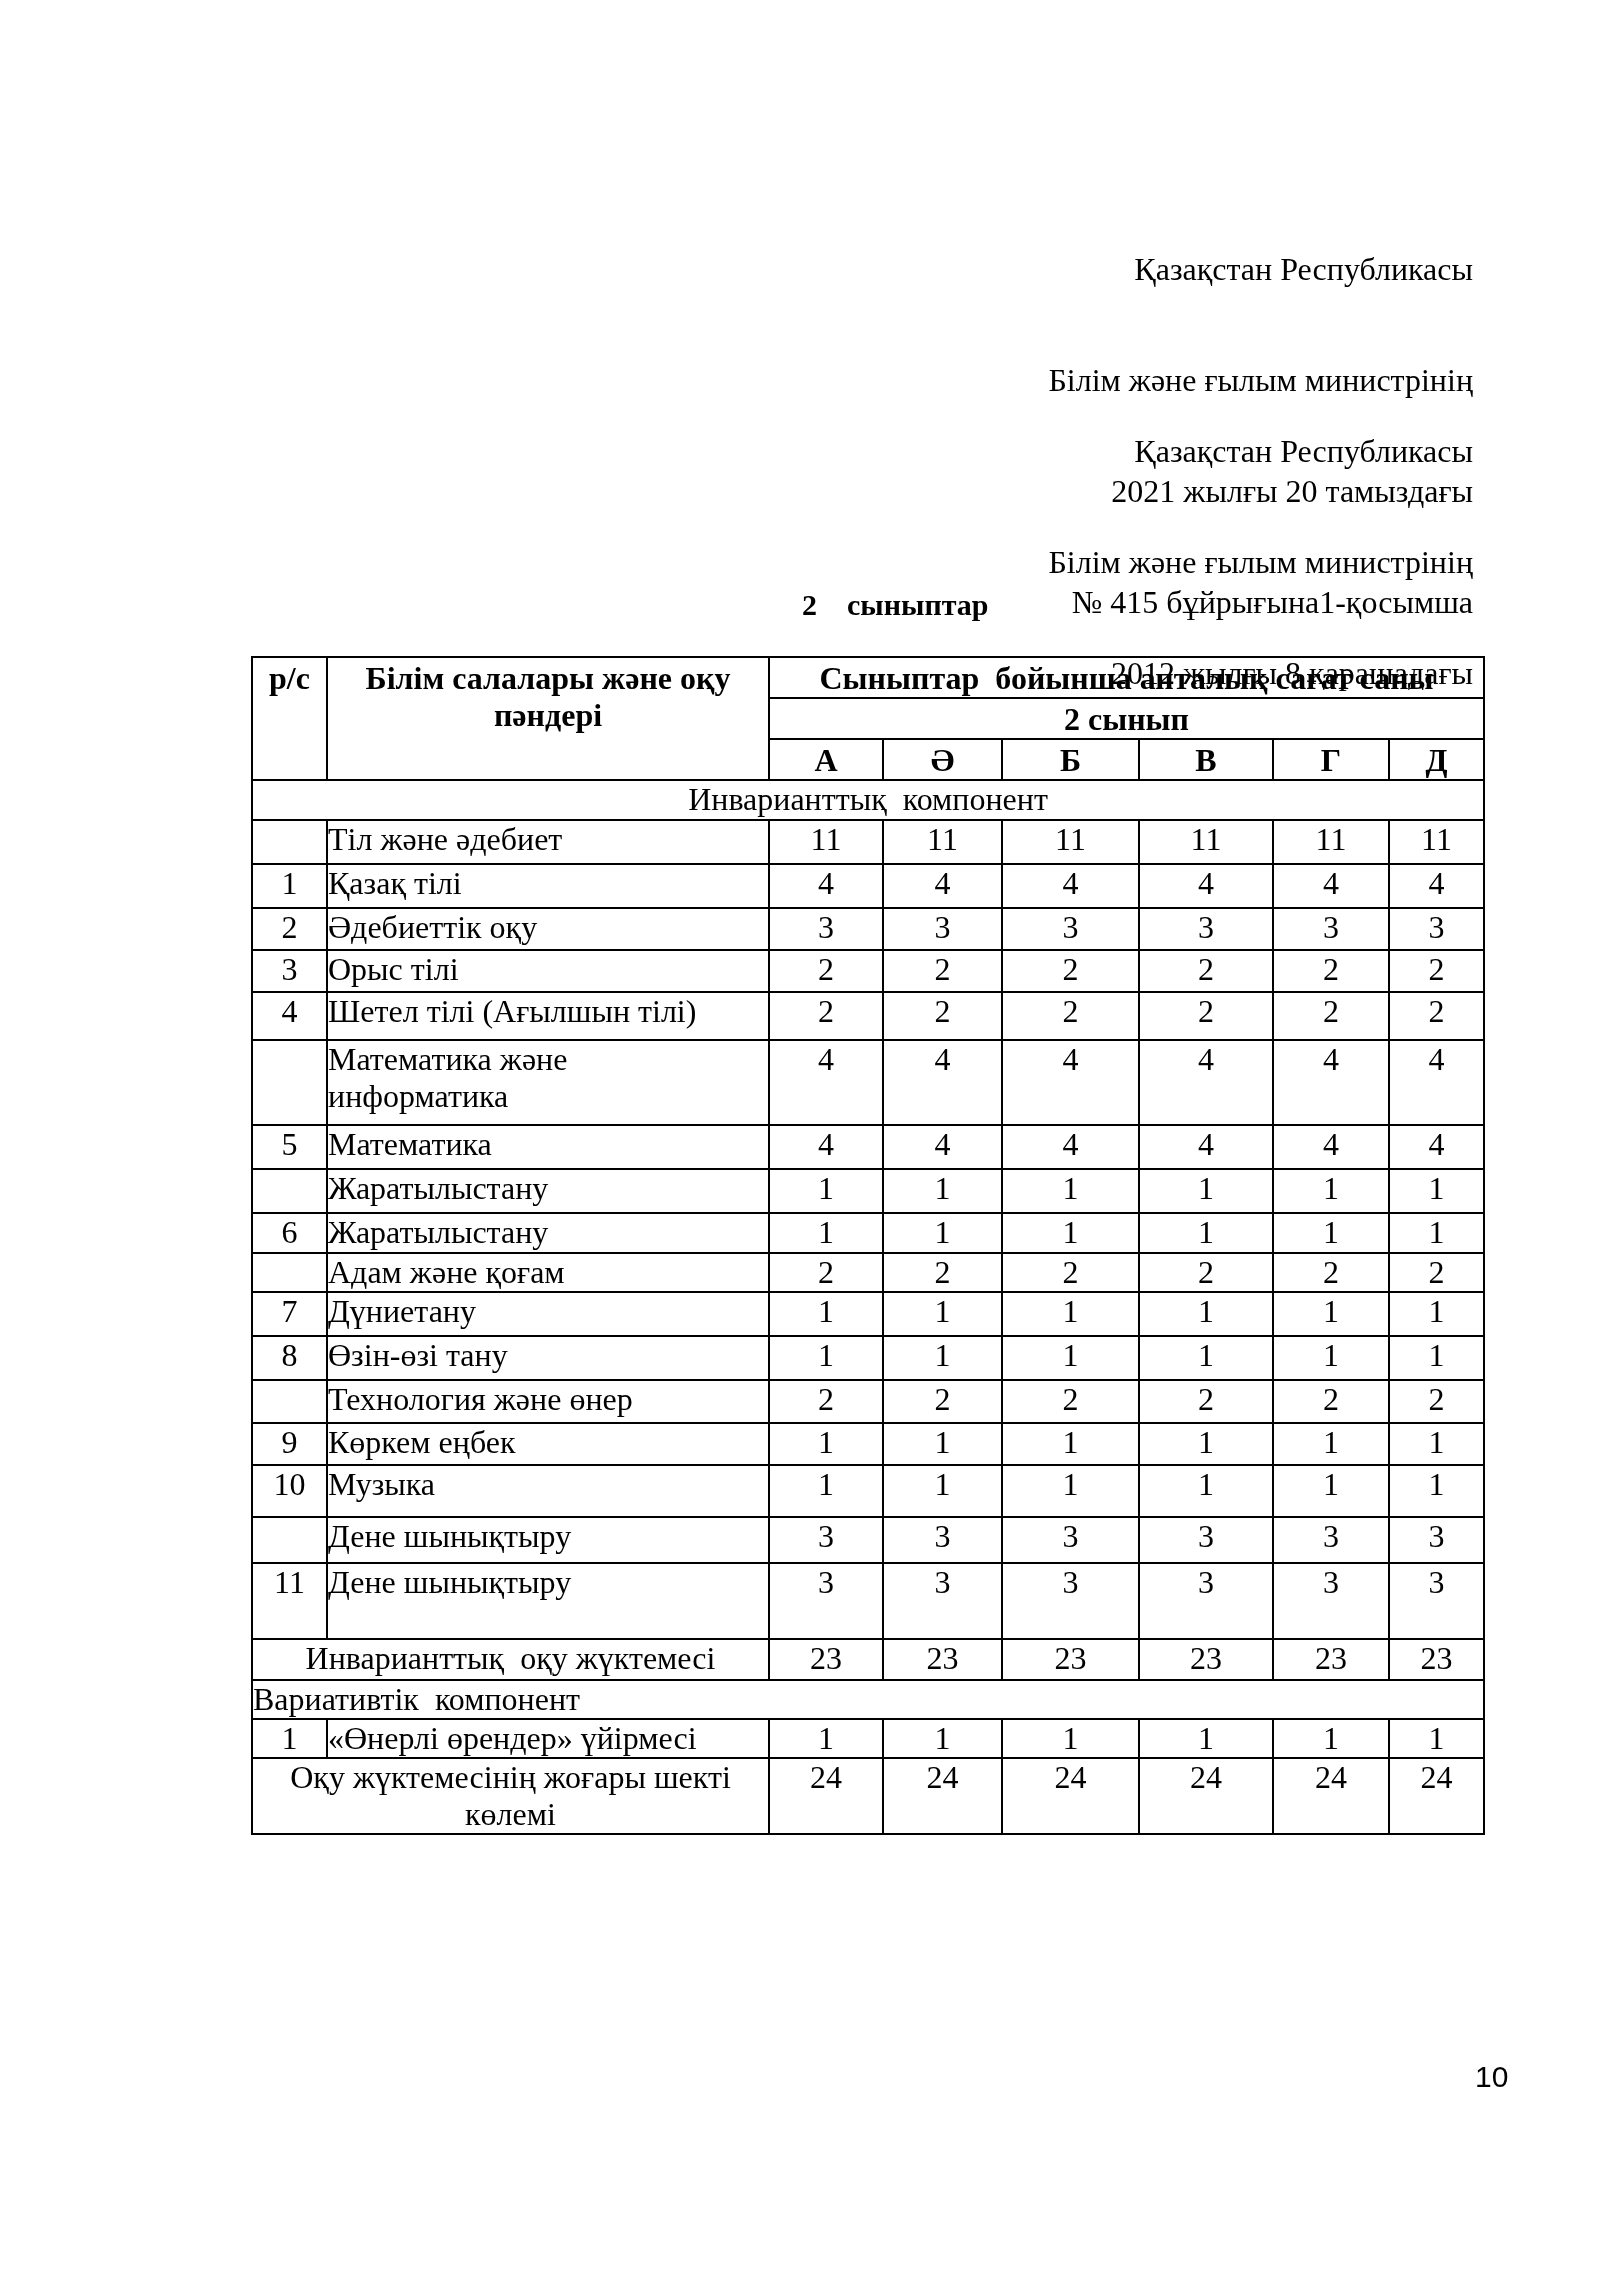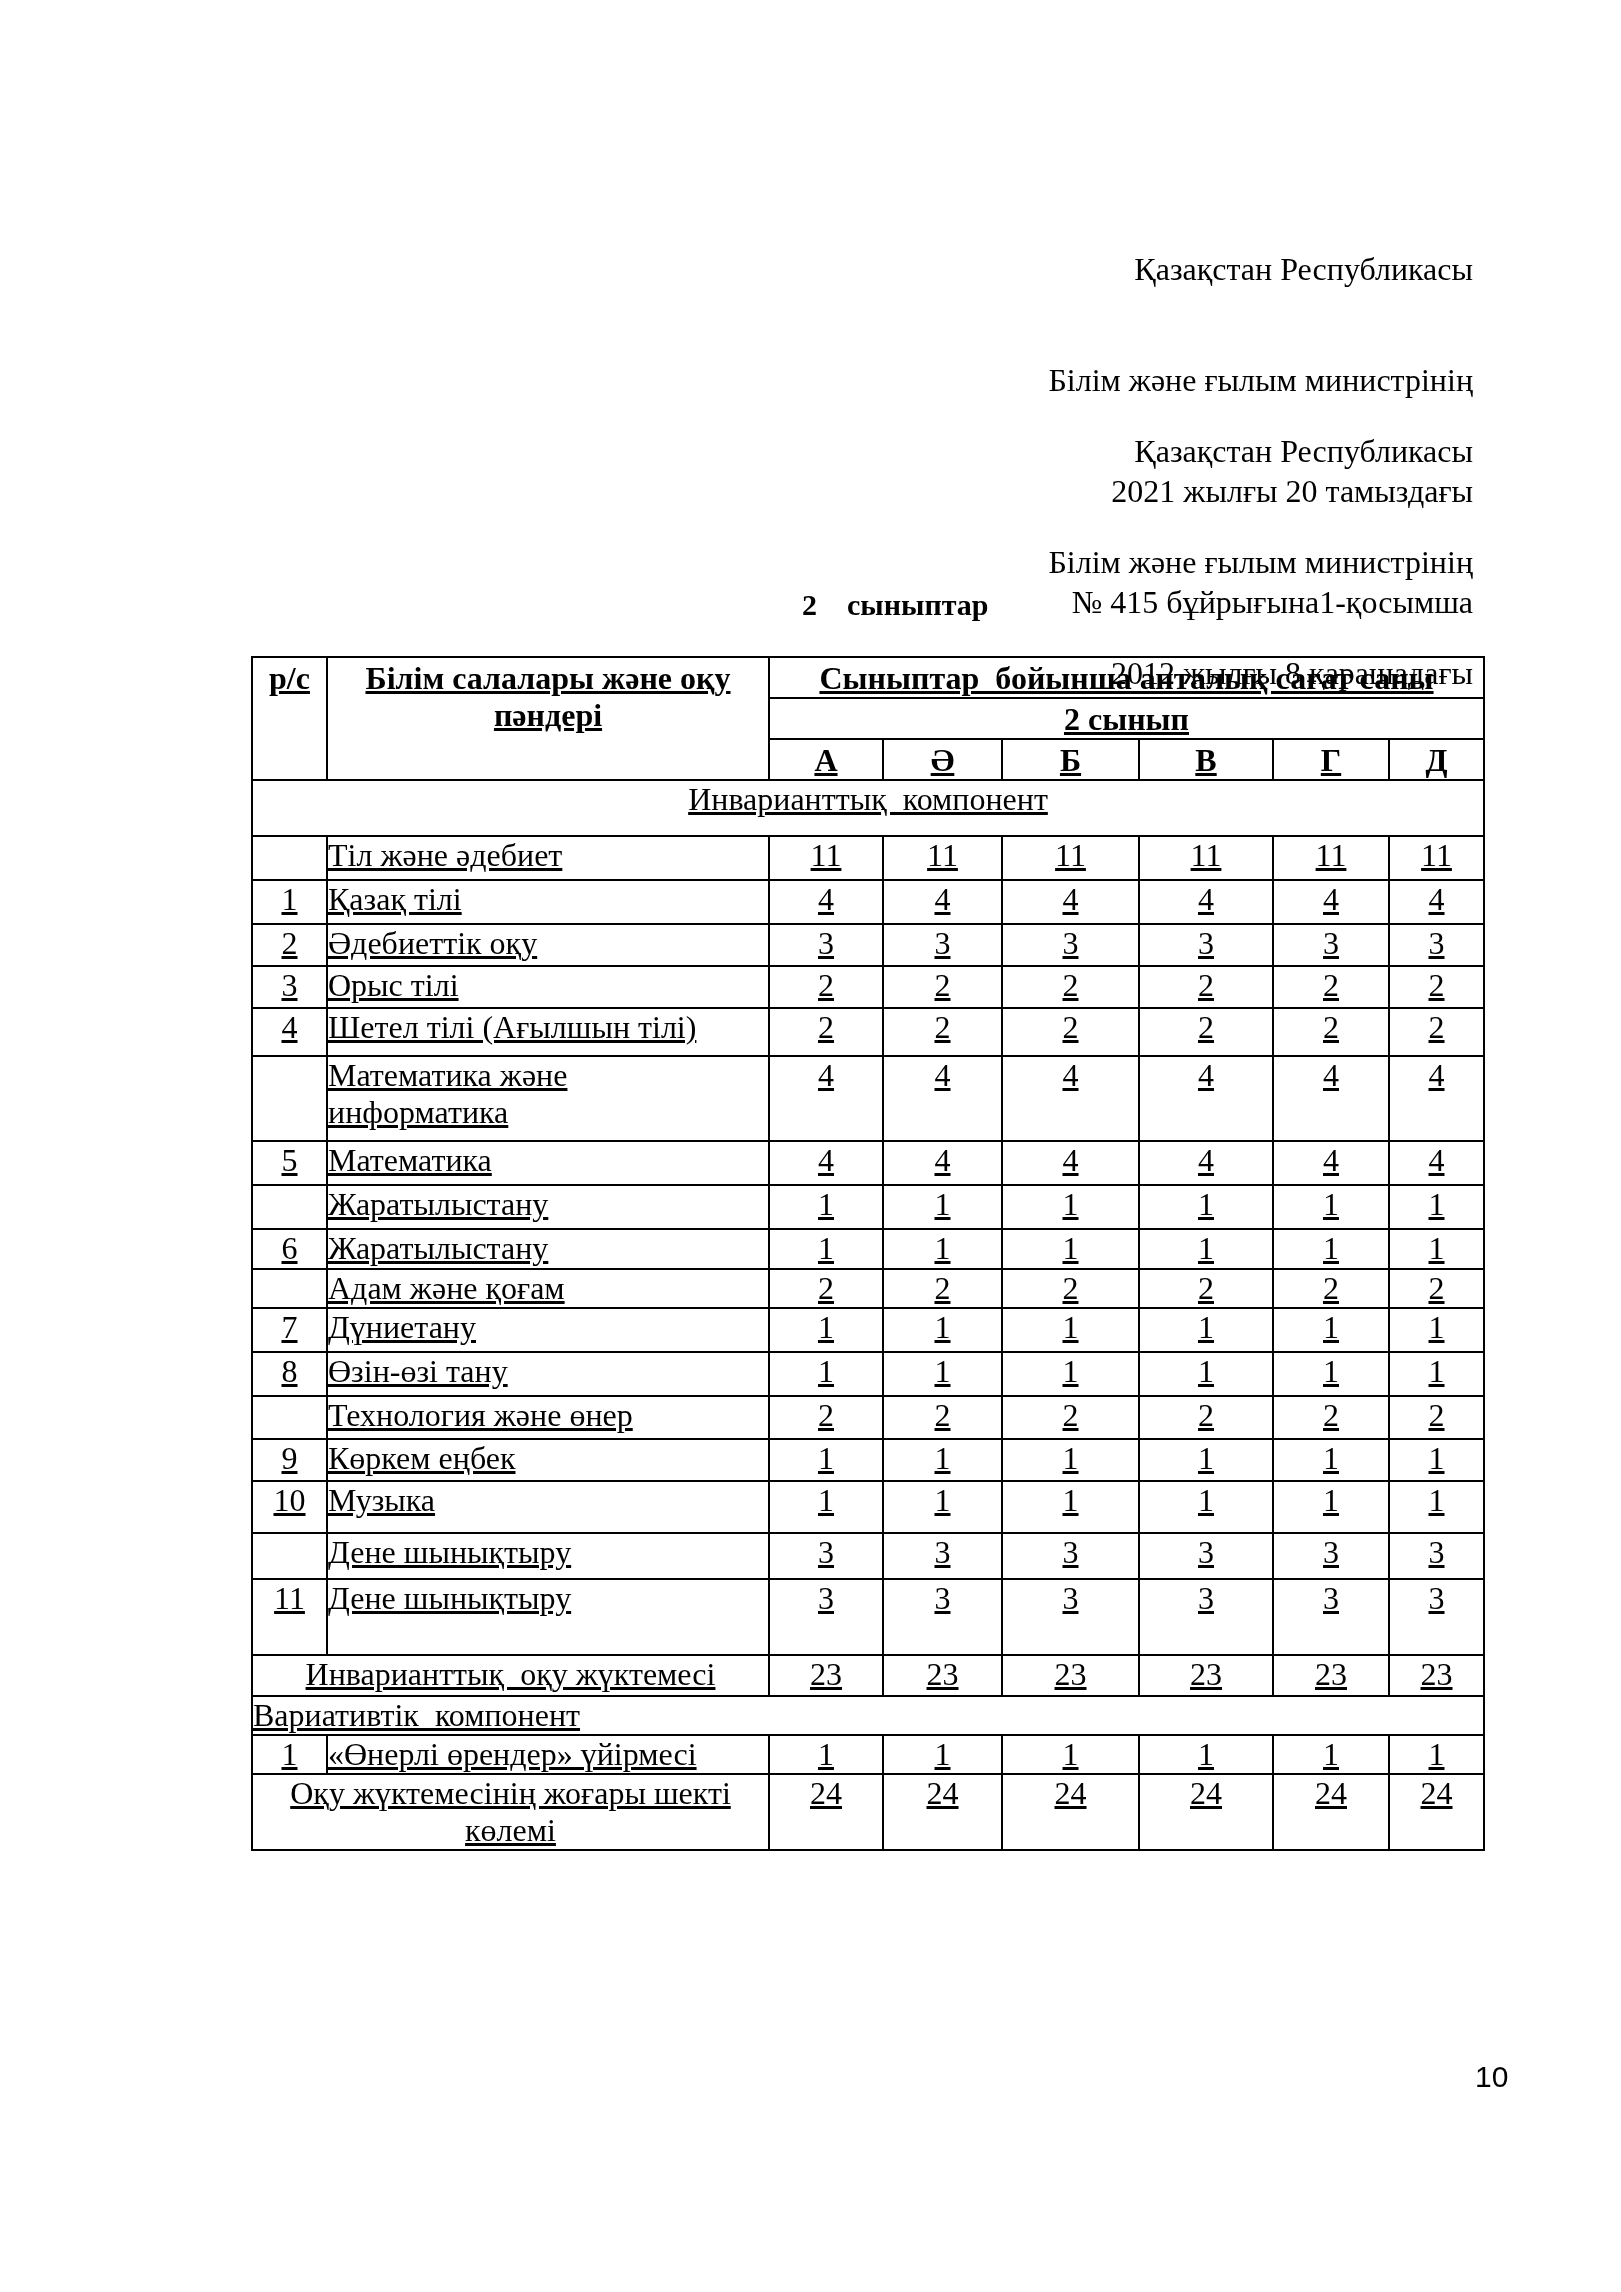--- a/index.html
+++ b/index.html
@@ -15,21 +15,20 @@
   .hb1 { top:177px; }
   .hb2 { top:359px; }
   .doc-title {
     position:absolute; left:802px; top:588px;
     font-size:30px; font-weight:bold; white-space:pre;
   }
   .table-wrap { position:absolute; left:251px; top:656px; }
   table.curriculum {
     border-collapse:collapse; table-layout:fixed;
     border:2.9px solid #000;
-    text-decoration:underline;
   }
   table.curriculum th, table.curriculum td {
     border:2px solid #000; padding:0; margin:0;
     font-size:32px; line-height:37px; vertical-align:top;
     overflow:hidden; font-weight:normal;
   }
   table.curriculum th { font-weight:bold; text-align:center; padding-top:2px; white-space:pre-wrap; }
   th.merged { padding-top:11.8px; vertical-align:top; }
   td.cell-num { text-align:center; padding-top:2px; }
   td.cell-label { text-align:left; padding-left:16.7px; padding-top:2px; white-space:pre-wrap; }
@@ -89,21 +88,21 @@
         <tr style="height:40px">
           <th>А</th>
           <th>Ә</th>
           <th>Б</th>
           <th>В</th>
           <th>Г</th>
           <th>Д</th>
         </tr>
       </thead>
       <tbody id="table-body">
-          <tr style="height: 56px;">
+          <tr style="height: 40px;">
             <td class="section-center" colspan="8">Инварианттық  компонент</td>
           </tr>
           <tr style="height: 44px;">
             <td class="cell-num"></td>
             <td class="cell-label bold">Тіл және әдебиет</td>
             <td class="cell-value bold">11</td>
             <td class="cell-value bold">11</td>
             <td class="cell-value bold">11</td>
             <td class="cell-value bold">11</td>
             <td class="cell-value bold">11</td>

